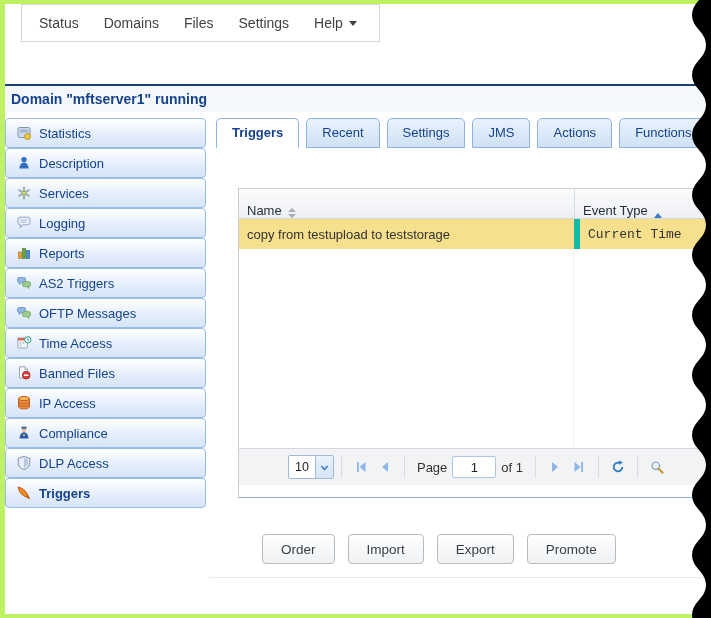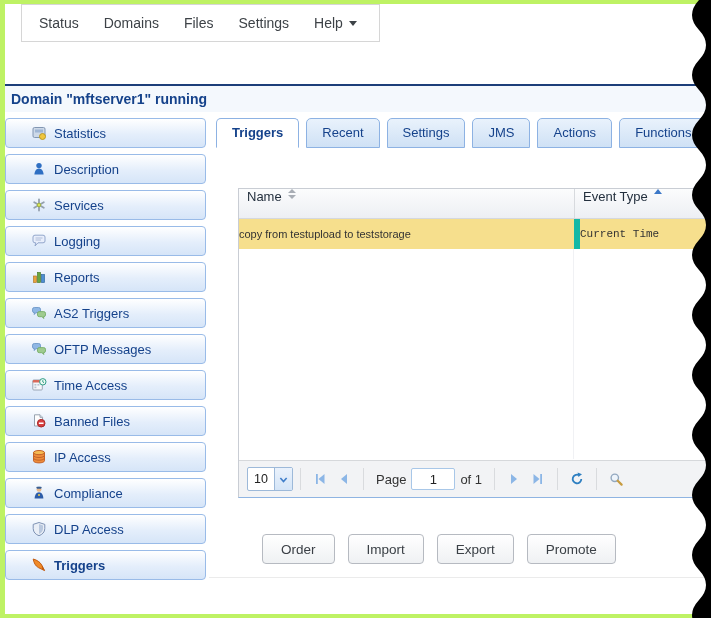--- a/index.html
+++ b/index.html
@@ -21,61 +21,61 @@
   
   .titlebar{
     position:absolute; left:5px; top:84px; right:0; height:28px; box-sizing:border-box;
     border-top:2px solid #1c3e79; background:#f4f8fd; z-index:4;
   }
   .titlebar span{display:block; padding:5px 0 0 6px; font-size:14px; font-weight:bold; color:#15428b;}
 
   
   .sidebar{position:absolute; left:5px; top:118px; width:201px; height:496px; overflow:hidden; z-index:5;}
   .side-item{
-    height:28px; margin-bottom:6px; border:1px solid #99bbe8; border-radius:4px;
+    height:28px; border:1px solid #99bbe8; border-radius:4px;
     background:linear-gradient(#ffffff,#e4eefb 55%,#d6e5f8);
-    display:flex; align-items:center; padding-left:25px; gap:7px; cursor:pointer;
+    display:flex; align-items:center; padding-left:10px; gap:7px; cursor:pointer;
   }
   .side-item .ic{width:16px;height:16px;flex:none;}
   .side-label{font-size:13px; color:#15428b;}
   .side-item.active .side-label{font-weight:bold;}
 
   
   .tabs{position:absolute; left:216px; top:118px; height:30px; display:flex; gap:7px; z-index:6;}
   .tab{
     box-sizing:border-box; height:30px; padding:0 15px; line-height:27px; font-size:13px; color:#15428b;
     border:1px solid #8db2e3; border-radius:5px 5px 0 0; cursor:pointer;
     background:linear-gradient(#e9f2fc,#cfe1f5);
   }
   .tab.active{background:#fff; font-weight:bold; border-bottom-color:#fff;}
 
   
   .grid{
     position:absolute; left:238px; top:188px; right:0; height:310px; box-sizing:border-box;
     border:1px solid #c9cdd4; border-bottom:1px solid #8fb4e2; background:#fff; z-index:3;
   }
   .grid-header{display:flex; height:29px; background:linear-gradient(#fbfcfd,#edeff3); border-bottom:1px solid #d5d8dd;}
-  .gh-cell{box-sizing:border-box; display:flex; align-items:flex-start; gap:6px; padding-left:8px; font-size:13px; color:#24303e; cursor:pointer;}
+  .gh-cell{box-sizing:border-box; display:flex; align-items:flex-end; gap:6px; padding-left:8px; font-size:13px; color:#24303e; cursor:pointer;}
   .gh-name{width:335px;}
   .gh-event{flex:1; border-left:1px solid #d7dade;}
   .sort-both{display:inline-flex; flex-direction:column; gap:2px;}
   .tri-up-sm{width:0;height:0;border-left:4px solid transparent;border-right:4px solid transparent;border-bottom:4px solid #a8adb5;}
   .tri-down-sm{width:0;height:0;border-left:4px solid transparent;border-right:4px solid transparent;border-top:4px solid #a8adb5;}
   .tri-up-blue{width:0;height:0;border-left:4.5px solid transparent;border-right:4.5px solid transparent;border-bottom:5px solid #3c78c8;}
   .grid-row{display:flex; height:30px; background:#f6df8d; border-bottom:1px dotted #cdb264; cursor:pointer;}
-  .gr-cell{box-sizing:border-box; display:flex; align-items:center; font-size:11px; color:#333;}
+  .gr-cell{box-sizing:border-box; display:flex; align-items:center; padding-left:8px; font-size:13px; color:#333;}
   .gr-name{width:335px;}
   .gr-event{flex:1; border-left:6px solid #14b8a6;font-family:Liberation Mono, monospace;}
   .grid-body{position:absolute; left:0; top:60px; right:0; bottom:38px; background:#fff;}
   .col-line{position:absolute; left:334px; top:0; bottom:0; width:1px; background:#f0f1f4;}
 
   
   .pager{
-    position:absolute; left:0; right:0; bottom:0; height:37px; box-sizing:border-box;
-    background:#f2f3f5; border-top:1px solid #d6d8db; display:flex; align-items:center; padding-left:8px;
+    position:absolute; left:0; right:0; bottom:12px; height:37px; box-sizing:border-box;
+    background:#f2f3f5; border-top:1px solid #d6d8db; display:flex; align-items:center; padding-left:8px;justify-content:center;
   }
   .pgsel{display:flex; width:46px; height:24px; box-sizing:border-box; border:1px solid #9db9d9; border-radius:2px; background:#fff; cursor:pointer;}
   .pgsel-val{flex:1; font-size:12.5px; color:#222; display:flex; align-items:center; justify-content:center;}
   .pgsel-btn{width:17px; border-left:1px solid #9db9d9; background:linear-gradient(#eaf2fc,#d5e5f7); display:flex; align-items:center; justify-content:center;}
   .sep{width:1px; height:22px; background:#d9dbde; margin:0 7px;}
   .pbtn{width:20px; height:20px; display:flex; align-items:center; justify-content:center; cursor:pointer; margin:0 2px;}
   .pbtn svg{width:14px; height:14px;}
   .plabel{font-size:13px; color:#333; margin:6px 5px; white-space:nowrap;}
   .pinput{width:44px; height:22px; box-sizing:border-box; border:1px solid #a8c7e8; border-radius:2px; text-align:center; font-size:13px; color:#222; font-family:"Liberation Sans",sans-serif;}
 

